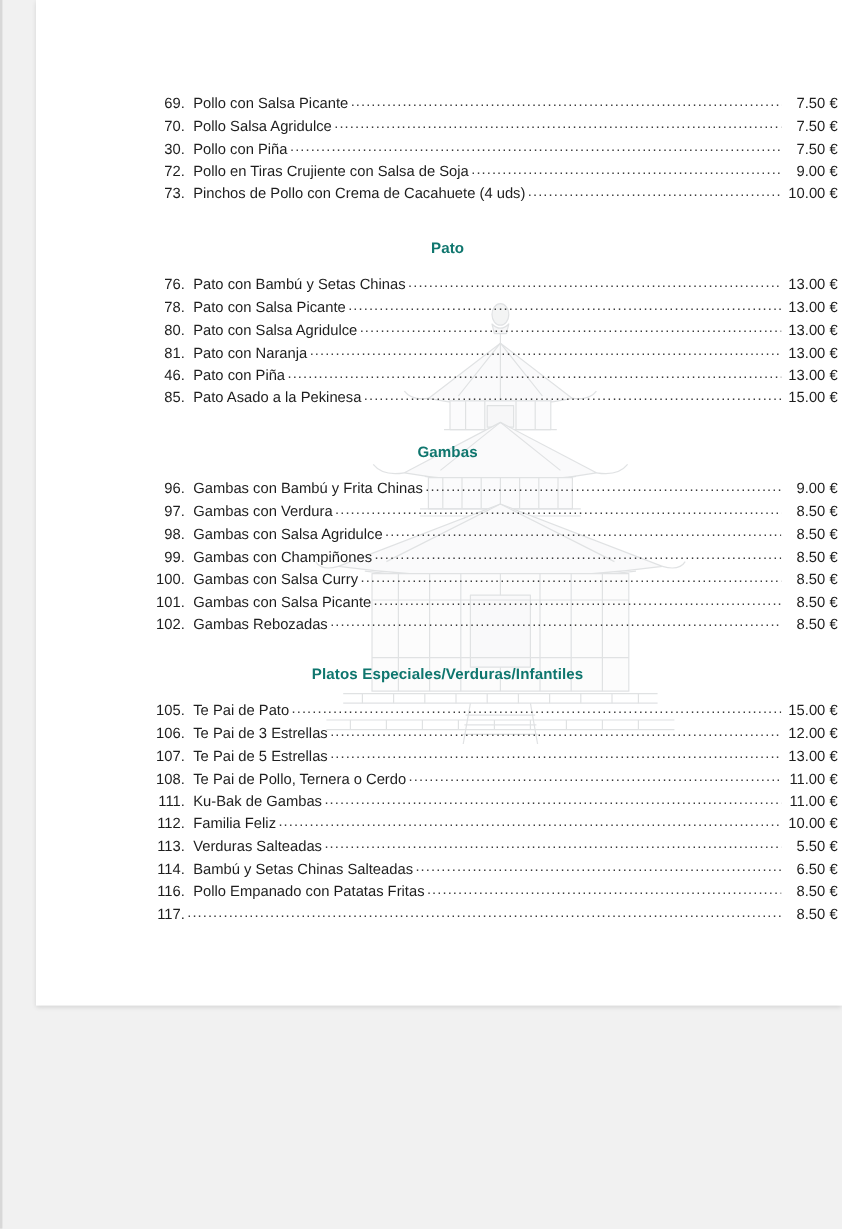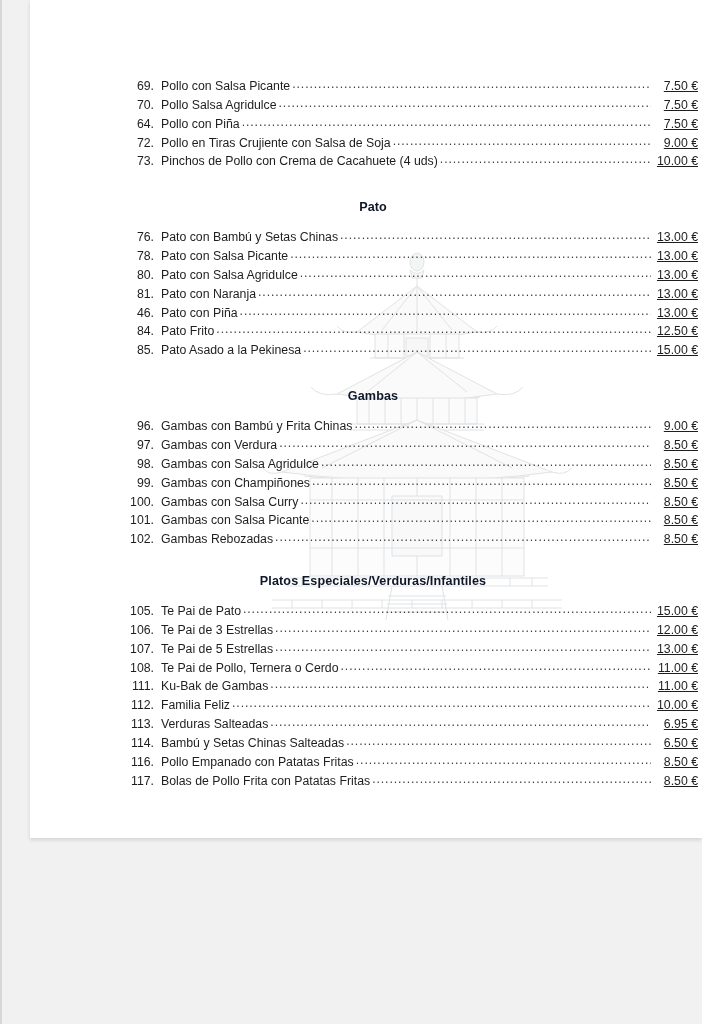--- a/index.html
+++ b/index.html
@@ -56,21 +56,21 @@
     padding-top: 78px;
     box-sizing: border-box;
   }
 
   .section { position: relative; }
 
   .section-heading {
     text-align: center;
     font-weight: bold;
     font-size: 12.6px;
-    color: #0f172a;
+    color: #0f766e;
     letter-spacing: 0.1px;
     padding-left: 14px;
     margin: 0;
   }
 
   .items { position: relative; }
 
   .menu-row {
     display: flex;
     align-items: baseline;
@@ -109,21 +109,20 @@
     white-space: nowrap;
     letter-spacing: 0.9px;
     font-size: 12.3px;
     color: #3a3a3a;
   }
 
   .row-price {
     flex: 0 0 auto;
     text-align: right;
     min-width: 46px;
-    text-decoration: underline;
   }
 
   
   .gap-after-items { height: 28px; }
   .gap-after-heading { height: 15px; }
   .gap-big { height: 24px; }
 </style>
 </head>
 <body>
 
@@ -237,21 +236,21 @@
             <span class="leader"></span>
             <span class="row-price">7.50 €</span>
           </div>
           <div class="menu-row">
             <span class="row-num">70.</span>
             <span class="row-name">Pollo Salsa Agridulce</span>
             <span class="leader"></span>
             <span class="row-price">7.50 €</span>
           </div>
           <div class="menu-row">
-            <span class="row-num">64.</span>
+            <span class="row-num">30.</span>
             <span class="row-name">Pollo con Piña</span>
             <span class="leader"></span>
             <span class="row-price">7.50 €</span>
           </div>
           <div class="menu-row">
             <span class="row-num">72.</span>
             <span class="row-name">Pollo en Tiras Crujiente con Salsa de Soja</span>
             <span class="leader"></span>
             <span class="row-price">9.00 €</span>
           </div>
@@ -292,26 +291,20 @@
             <span class="leader"></span>
             <span class="row-price">13.00 €</span>
           </div>
           <div class="menu-row">
             <span class="row-num">46.</span>
             <span class="row-name">Pato con Piña</span>
             <span class="leader"></span>
             <span class="row-price">13.00 €</span>
           </div>
           <div class="menu-row">
-            <span class="row-num">84.</span>
-            <span class="row-name">Pato Frito</span>
-            <span class="leader"></span>
-            <span class="row-price">12.50 €</span>
-          </div>
-          <div class="menu-row">
             <span class="row-num">85.</span>
             <span class="row-name">Pato Asado a la Pekinesa</span>
             <span class="leader"></span>
             <span class="row-price">15.00 €</span>
           </div>
         </div>
       </div>
       <div class="gap-after-items"></div>
       <div class="section">
         <div class="section-heading">Gambas</div>
@@ -399,37 +392,36 @@
           <div class="menu-row">
             <span class="row-num">112.</span>
             <span class="row-name">Familia Feliz</span>
             <span class="leader"></span>
             <span class="row-price">10.00 €</span>
           </div>
           <div class="menu-row">
             <span class="row-num">113.</span>
             <span class="row-name">Verduras Salteadas</span>
             <span class="leader"></span>
-            <span class="row-price">6.95 €</span>
+            <span class="row-price">5.50 €</span>
           </div>
           <div class="menu-row">
             <span class="row-num">114.</span>
             <span class="row-name">Bambú y Setas Chinas Salteadas</span>
             <span class="leader"></span>
             <span class="row-price">6.50 €</span>
           </div>
           <div class="menu-row">
             <span class="row-num">116.</span>
             <span class="row-name">Pollo Empanado con Patatas Fritas</span>
             <span class="leader"></span>
             <span class="row-price">8.50 €</span>
           </div>
           <div class="menu-row">
             <span class="row-num">117.</span>
-            <span class="row-name">Bolas de Pollo Frita con Patatas Fritas</span>
             <span class="leader"></span>
             <span class="row-price">8.50 €</span>
           </div>
         </div>
       </div>
     </div>
 
 </div>
 
 </body></html>

